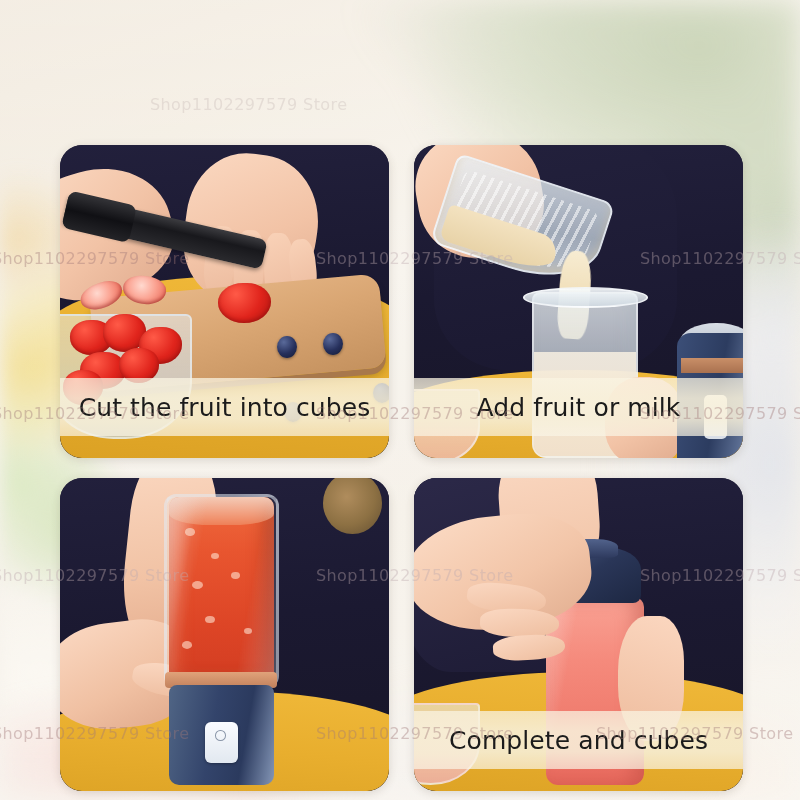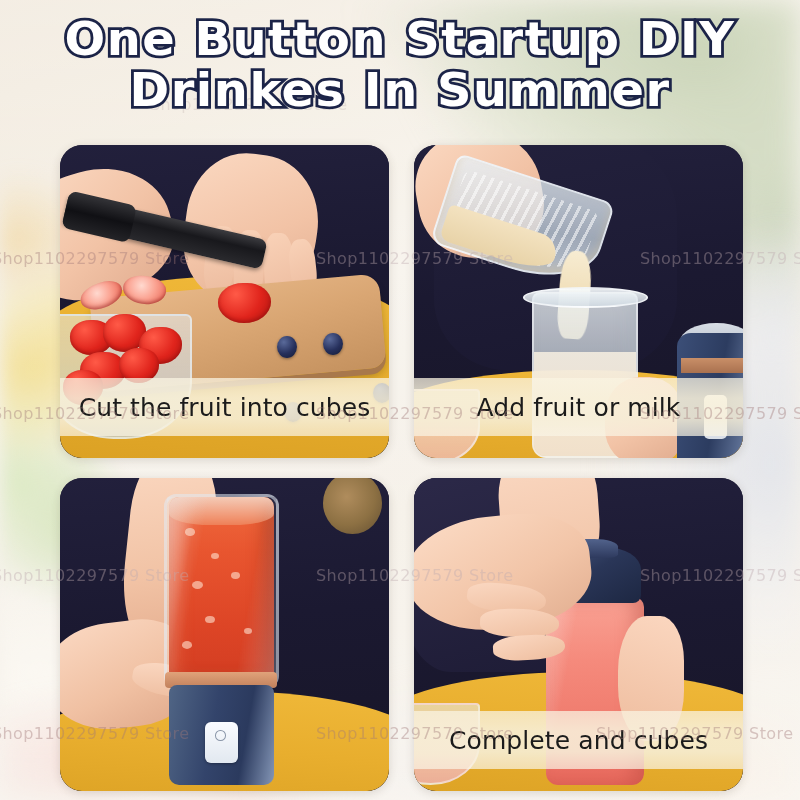--- a/index.html
+++ b/index.html
@@ -439,24 +439,20 @@
 
 <div id="page">
 
   <div class="bg-layer bg-base"></div>
   <div class="bg-layer bg-green"></div>
   <div class="bg-layer bg-fruit-left"></div>
   <div class="bg-layer bg-fruit-bottom"></div>
   <div class="bg-layer bg-cloth"></div>
   <div class="bg-layer bg-wash"></div>
 
-  <div class="title-block">
-    <span class="title-line l1">One Button Startup DIY</span>
-    <span class="title-line l2">Drinkes In Summer</span>
-  </div>
 
   <div class="grid">
 
     <div class="panel p1">
       <div class="scene">
         <div class="navy-bg"></div>
         <div class="yellow-table"></div>
 
         <div class="arm-l skin"></div>
         <div class="arm-r skin"></div>

